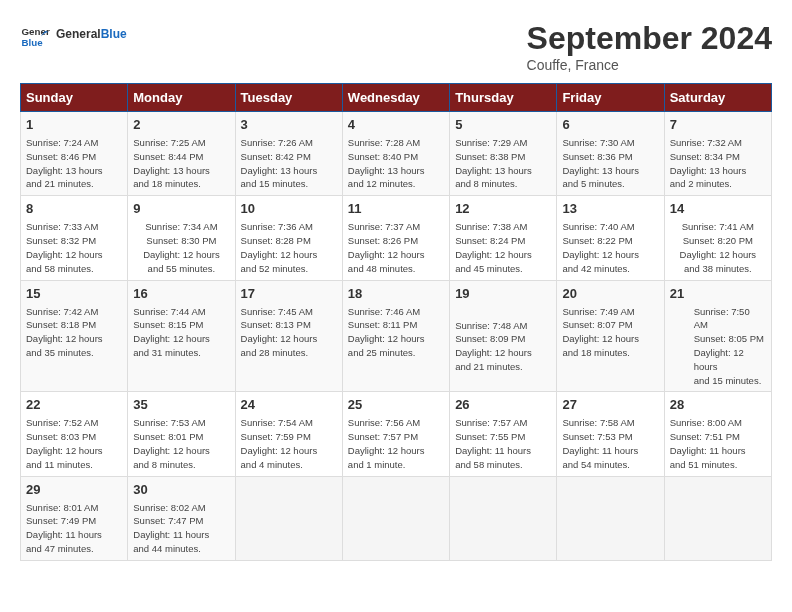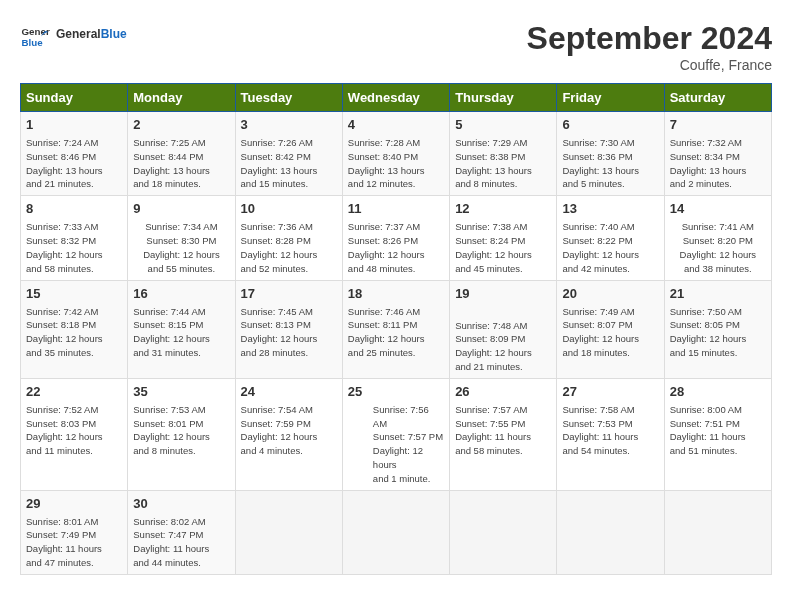--- a/index.html
+++ b/index.html
@@ -19,38 +19,37 @@
     .logo {
       display: flex;
       align-items: center;
       gap: 6px;
     }
     .logo-icon {
       width: 30px;
       height: 30px;
     }
     .title-area {
-      text-align: right;
     }
     .month-title {
       font-size: 32px;
       font-weight: bold;
       color: #333;
     }
     .location {
       font-size: 14px;
       color: #555;
     }
     table {
       width: 100%;
       border-collapse: collapse;
       font-size: 10.5px;
     }
     thead tr th {
-      background-color: #4d7c0f;
+      background-color: #7f1d1d;
       color: white;
       text-align: left;
       padding: 6px 5px;
       font-size: 13px;
       font-weight: bold;
       border: 1px solid #1a5a9f;
     }
     tbody tr td {
       vertical-align: top;
       padding: 4px 5px;
@@ -254,21 +253,21 @@
         </td>
         <td>
           <span class="day-num">20</span>
           <div class="day-info" style="white-space: pre-line;">Sunrise: 7:49 AM
 Sunset: 8:07 PM
 Daylight: 12 hours
 and 18 minutes.</div>
         </td>
         <td>
           <span class="day-num">21</span>
-          <div class="day-info" style="white-space: pre-line;">Sunrise: 7:50 AM
+          <div class="day-info" style="white-space: pre-line; margin-left: 24px;">Sunrise: 7:50 AM
 Sunset: 8:05 PM
 Daylight: 12 hours
 and 15 minutes.</div>
         </td>
       </tr>
       <tr>
         <td>
           <span class="day-num">22</span>
           <div class="day-info" style="white-space: pre-line;">Sunrise: 7:52 AM
 Sunset: 8:03 PM
@@ -284,21 +283,21 @@
         </td>
         <td>
           <span class="day-num">24</span>
           <div class="day-info" style="white-space: pre-line;">Sunrise: 7:54 AM
 Sunset: 7:59 PM
 Daylight: 12 hours
 and 4 minutes.</div>
         </td>
         <td>
           <span class="day-num">25</span>
-          <div class="day-info" style="white-space: pre-line; margin-left: 25px;">Sunrise: 7:56 AM
+          <div class="day-info" style="white-space: pre-line;">Sunrise: 7:56 AM
 Sunset: 7:57 PM
 Daylight: 12 hours
 and 1 minute.</div>
         </td>
         <td>
           <span class="day-num">26</span>
           <div class="day-info" style="white-space: pre-line;">Sunrise: 7:57 AM
 Sunset: 7:55 PM
 Daylight: 11 hours
 and 58 minutes.</div>

